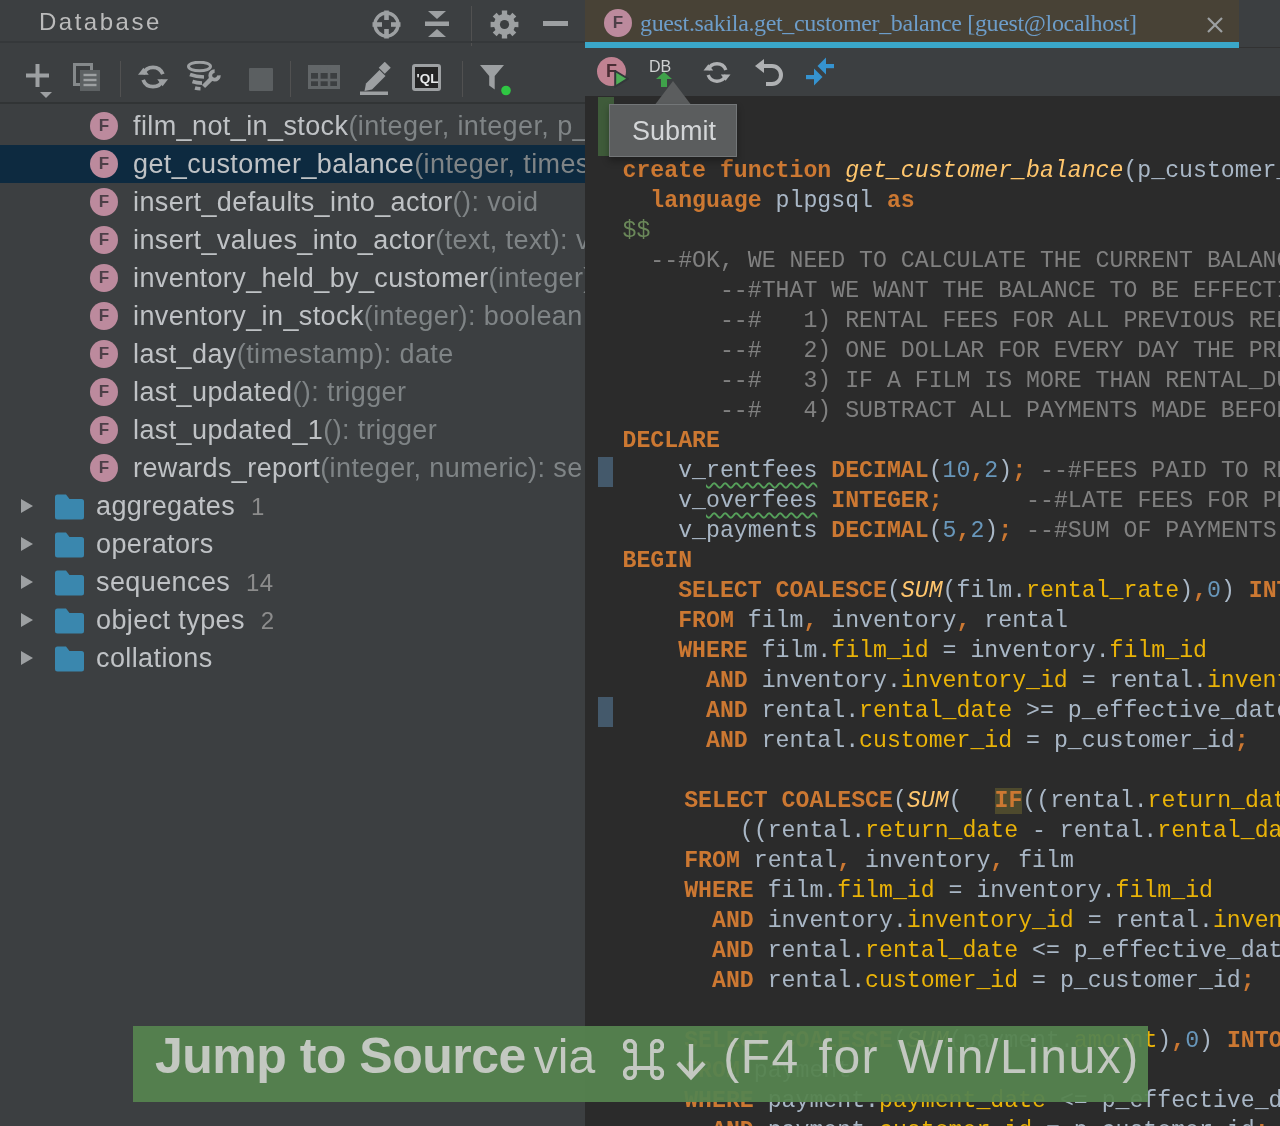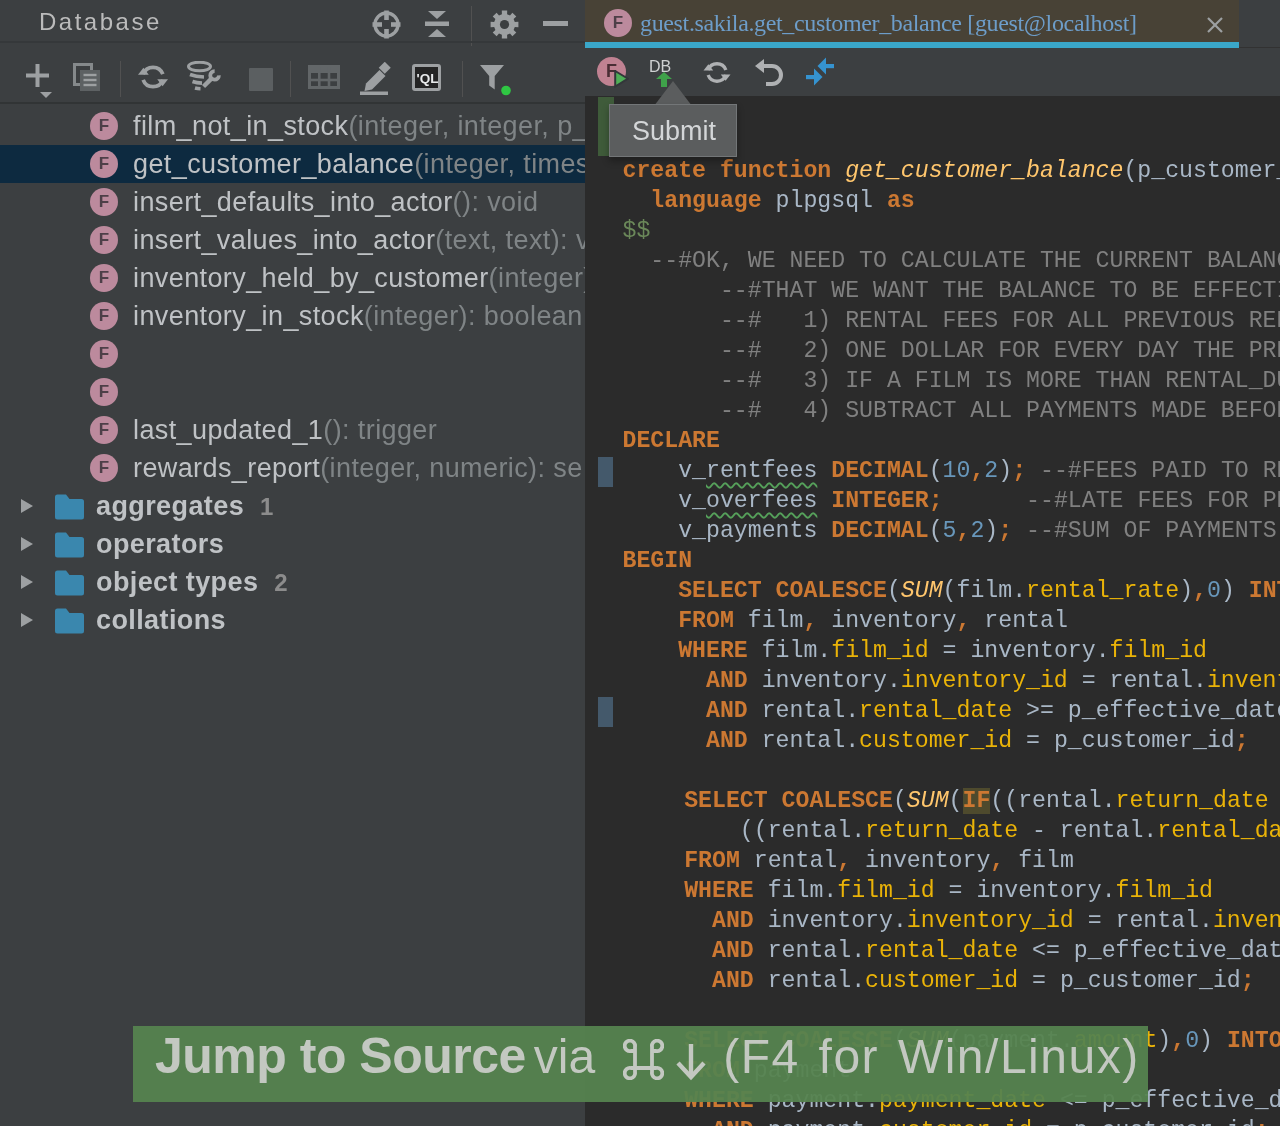--- a/index.html
+++ b/index.html
@@ -19,41 +19,41 @@
 #tree { position:absolute; left:0; top:107px; width:585px; }
 .row { position:relative; height:38px; width:585px; white-space:nowrap; overflow:hidden; }
 .row.sel { background:#0d2a40; }
 .ficon { position:absolute; left:90px; top:5px; width:28px; height:28px; border-radius:50%;
   background:#bc8a9d; color:#4e3f48; font-size:17px; font-weight:bold; text-align:center; line-height:28px; }
 .rname { position:absolute; left:133px; top:4px; font-size:27px; letter-spacing:0.4px; color:#bfc2c5; }
 .dim { color:#7f8486; }
 .chev { position:absolute; left:21px; top:12px; width:0; height:0;
   border-left:12px solid #9da0a2; border-top:7.5px solid transparent; border-bottom:7.5px solid transparent; }
 .folder { left:54px; top:7px; }
-.fname { position:absolute; left:96px; top:4px; font-size:27px; letter-spacing:0.4px; color:#bfc2c5;font-weight:bold; }
+.fname { position:absolute; left:96px; top:4px; font-size:27px; letter-spacing:0.4px; color:#bfc2c5; }
 .cnt { font-size:24px; color:#8c8c8c; }
 
 
 #editor { position:absolute; left:585px; top:0; width:695px; height:1126px; background:#2b2b2b; }
 #tabbar { position:absolute; left:0; top:0; width:695px; height:48px; background:#3c3f41; border-bottom:1px solid #323232; }
 #tab { position:absolute; left:0; top:0; width:654px; height:48px; background:#484236; }
 #tabul { position:absolute; left:0; top:42px; width:654px; height:6px; background:#3aa7c9; }
 #tabtext { position:absolute; left:55px; top:10px; font-size:24px; letter-spacing:-0.35px; color:#6d9dc9; white-space:nowrap;font-family:Liberation Serif, serif; }
 #etool { position:absolute; left:0; top:48px; width:695px; height:48px; background:#3c3f41; }
 #code { position:absolute; left:0; top:96px; width:900px; padding-left:37.5px;
   font:23.2px/30px "Liberation Mono", monospace; color:#a9b7c6; }
 #code div { height:30px; white-space:pre; }
 .k { color:#cc7832; font-weight:bold; }
 .f { color:#ffc66d; font-style:italic; }
 .c { color:#808080; }
 .n { color:#6897bb; }
 .p { color:#eab308; }
 .g { color:#6a8759; }
 .sh { margin-left:6px; }
-.ifbox { background:#4e4a2d; }
+.ifbox { background:#4e4a2d;margin-left:32px; }
 .sq { text-decoration:underline; text-decoration-style:wavy; text-decoration-color:#55a05a;
   text-decoration-thickness:2px; text-underline-offset:5px; }
 #gut-green { position:absolute; left:13px; top:97px; width:16px; height:59px; background:#3f5b3a; }
 .bluesq { position:absolute; left:13px; width:15px; height:30px; background:#44596b; }
 
 
 #tip { position:absolute; left:609px; top:104px; width:128px; height:53px; background:#5b5d5e;
   border:1px solid #737678; border-radius:0; box-shadow:0 4px 7px rgba(0,0,0,0.3); }
 #tip span { position:absolute; left:22px; top:11px; font-size:27px; color:#d4d6d8; }
 #tiparrow { position:absolute; left:654px; top:81px; width:0; height:0;
@@ -190,23 +190,25 @@
       <div class="row">
           <span class="ficon">F</span>
           <span class="rname">inventory_held_by_customer<span class="dim">(integer)</span></span>
         </div>
       <div class="row">
           <span class="ficon">F</span>
           <span class="rname">inventory_in_stock<span class="dim">(integer): boolean</span></span>
         </div>
       <div class="row">
           <span class="ficon">F</span>
-        </div>
-      <div class="row">
-          <span class="ficon">F</span>
+          <span class="rname">last_day<span class="dim">(timestamp): date</span></span>
+        </div>
+      <div class="row">
+          <span class="ficon">F</span>
+          <span class="rname">last_updated<span class="dim">(): trigger</span></span>
         </div>
       <div class="row">
           <span class="ficon">F</span>
           <span class="rname">last_updated_1<span class="dim">(): trigger</span></span>
         </div>
       <div class="row">
           <span class="ficon">F</span>
           <span class="rname">rewards_report<span class="dim">(integer, numeric): se</span></span>
         </div>
       <div class="row">
@@ -215,20 +217,27 @@
             <path fill="#3a87ae" d="M1 3 a2.5 2.5 0 0 1 2.5-2.5 h8.5 l3.5 4.5 h12 a2.5 2.5 0 0 1 2.5 2.5 v15.5 a2.5 2.5 0 0 1-2.5 2.5 h-24 a2.5 2.5 0 0 1-2.5-2.5 z"></path>
           </svg>
           <span class="fname">aggregates&nbsp; <span class="cnt">1</span></span>
         </div>
       <div class="row">
           <span class="chev"></span>
           <svg class="ic folder" width="31" height="26" viewBox="0 0 31 26">
             <path fill="#3a87ae" d="M1 3 a2.5 2.5 0 0 1 2.5-2.5 h8.5 l3.5 4.5 h12 a2.5 2.5 0 0 1 2.5 2.5 v15.5 a2.5 2.5 0 0 1-2.5 2.5 h-24 a2.5 2.5 0 0 1-2.5-2.5 z"></path>
           </svg>
           <span class="fname">operators</span>
+        </div>
+      <div class="row">
+          <span class="chev"></span>
+          <svg class="ic folder" width="31" height="26" viewBox="0 0 31 26">
+            <path fill="#3a87ae" d="M1 3 a2.5 2.5 0 0 1 2.5-2.5 h8.5 l3.5 4.5 h12 a2.5 2.5 0 0 1 2.5 2.5 v15.5 a2.5 2.5 0 0 1-2.5 2.5 h-24 a2.5 2.5 0 0 1-2.5-2.5 z"></path>
+          </svg>
+          <span class="fname">sequences&nbsp; <span class="cnt">14</span></span>
         </div>
       <div class="row">
           <span class="chev"></span>
           <svg class="ic folder" width="31" height="26" viewBox="0 0 31 26">
             <path fill="#3a87ae" d="M1 3 a2.5 2.5 0 0 1 2.5-2.5 h8.5 l3.5 4.5 h12 a2.5 2.5 0 0 1 2.5 2.5 v15.5 a2.5 2.5 0 0 1-2.5 2.5 h-24 a2.5 2.5 0 0 1-2.5-2.5 z"></path>
           </svg>
           <span class="fname">object types&nbsp; <span class="cnt">2</span></span>
         </div>
       <div class="row">
           <span class="chev"></span>

